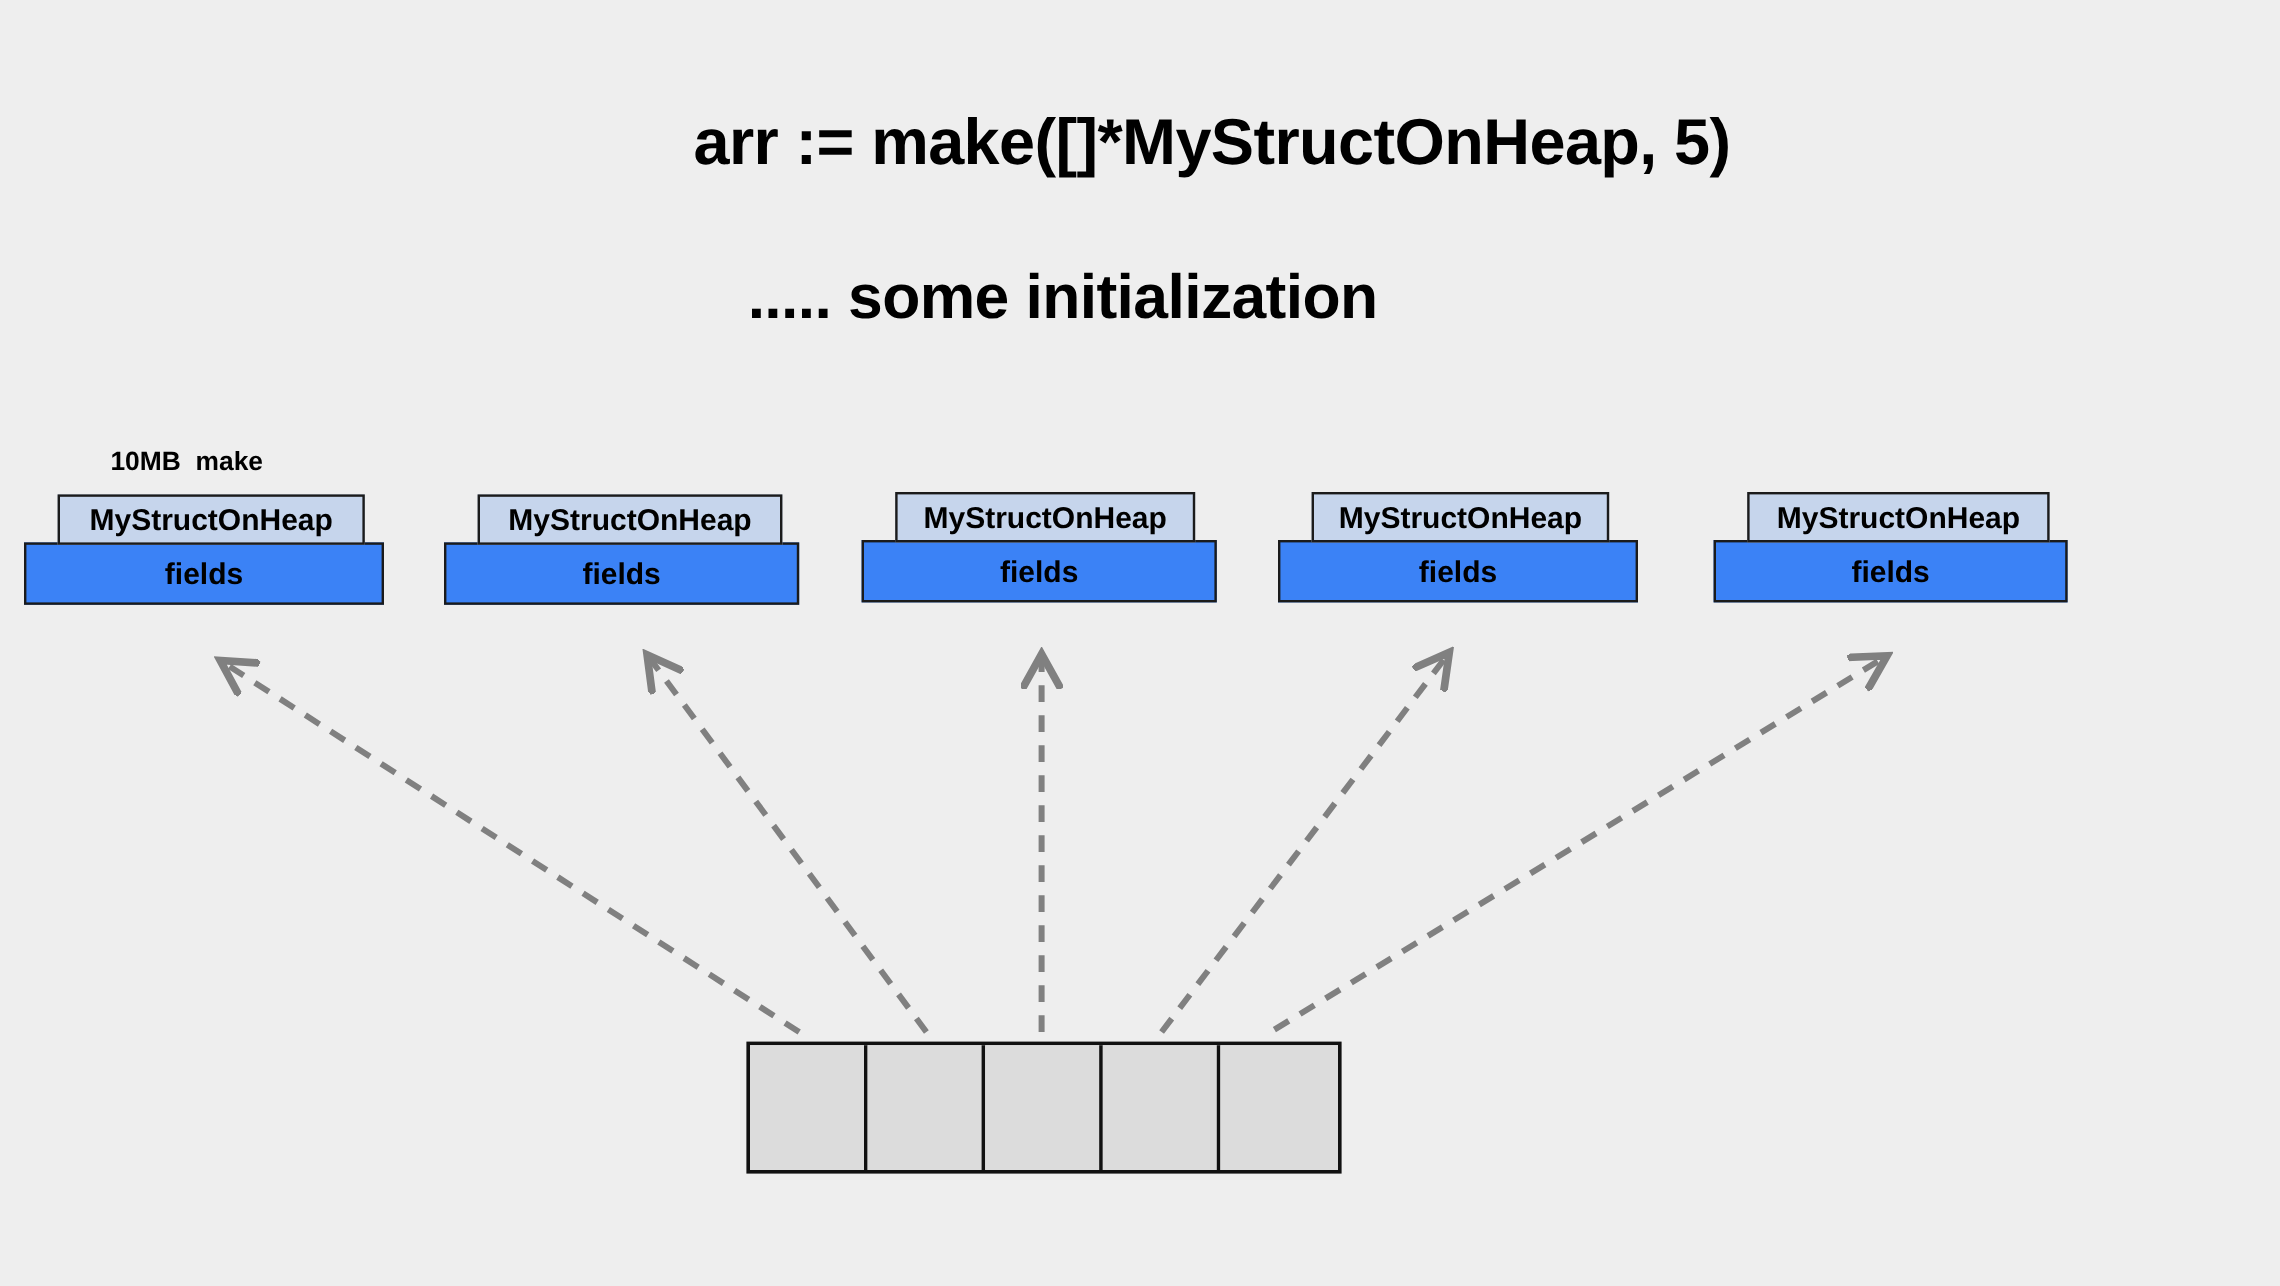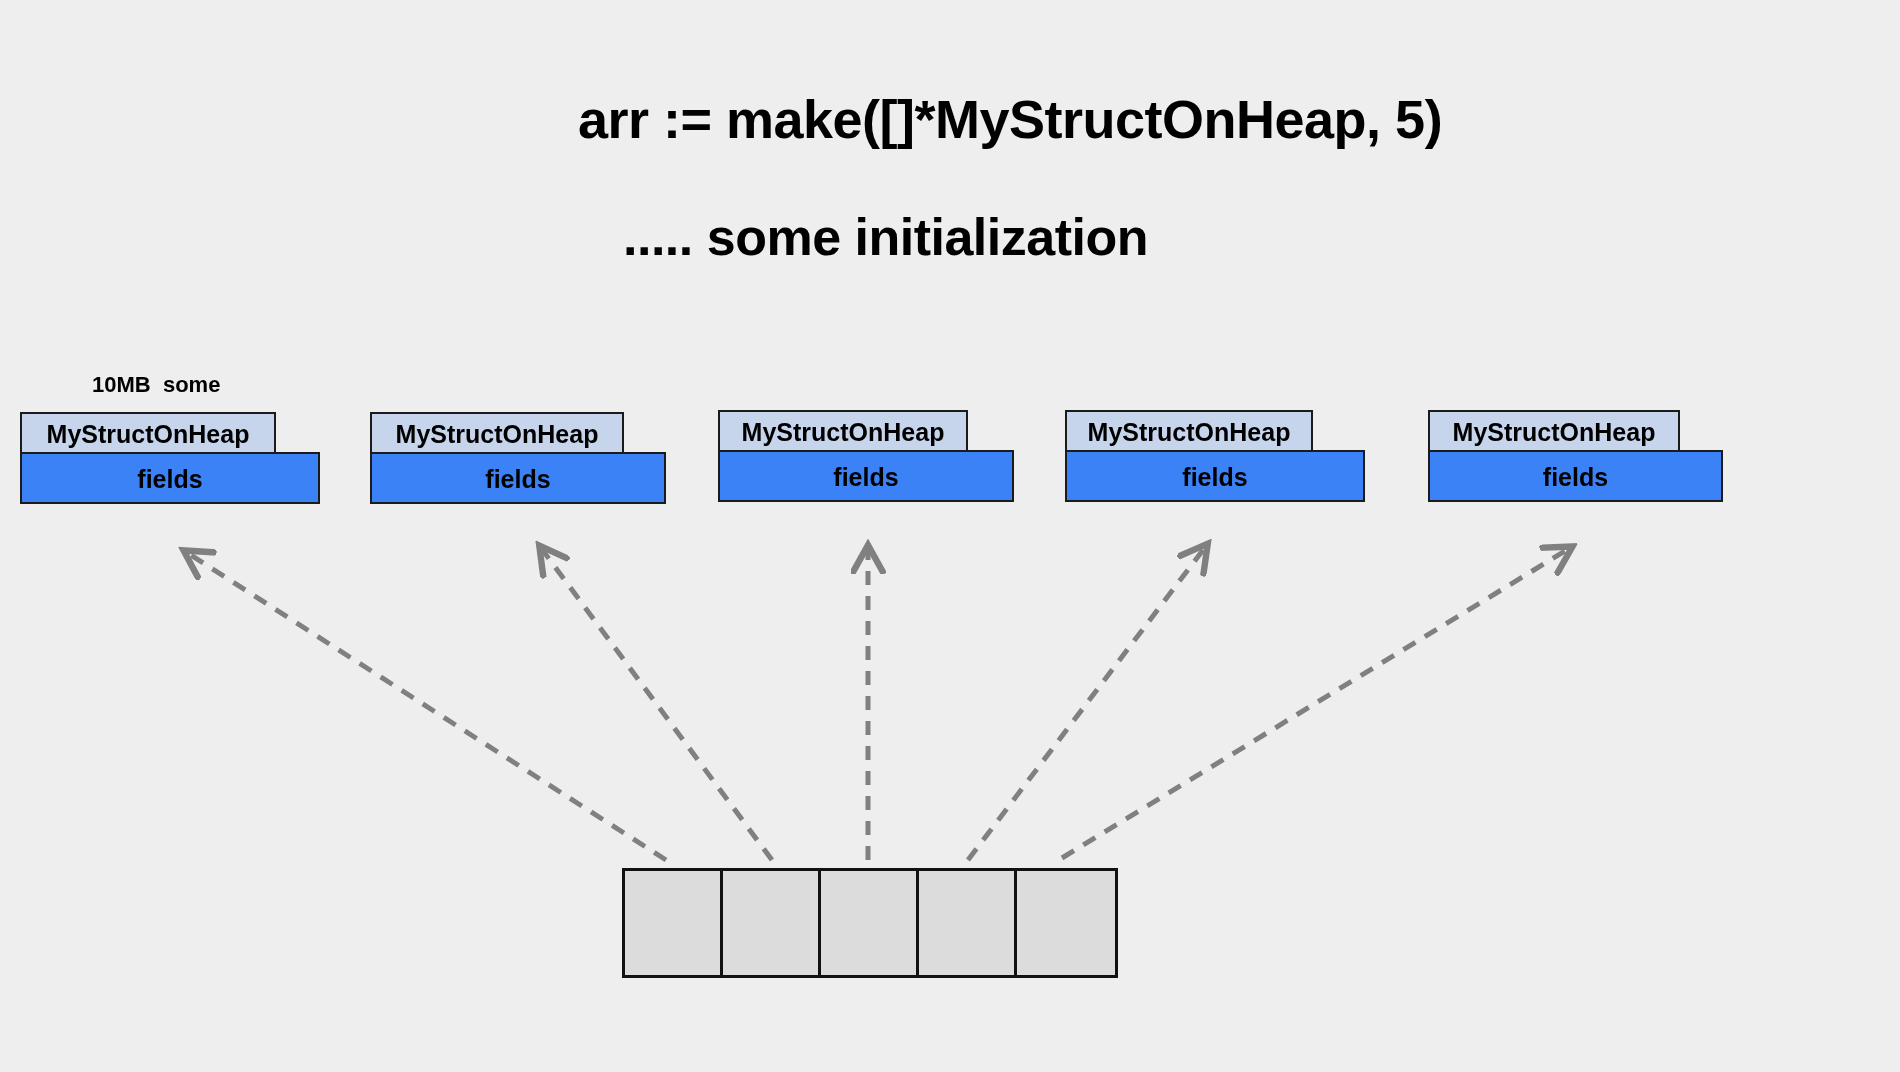--- a/index.html
+++ b/index.html
@@ -36,21 +36,21 @@
     left: 0;
     top: 88px;
     width: 1900px;
     text-align: center;
     font-size: 54px;
     padding-left: 120px;
     box-sizing: border-box;
   }
   #code-line-init {
     left: 0;
-    top: 207px;
+    top: 218px;
     width: 1736px;
     text-align: center;
     font-size: 52px;
     padding-left: 35px;
     box-sizing: border-box;
   }
 
   
   #size-label {
     position: absolute;
@@ -69,20 +69,21 @@
     background: #c6d5ec;
     border: 2px solid #1b1b1b;
     height: 42px;
     line-height: 40px;
     text-align: center;
     font-size: 25px;
     font-weight: bold;
     box-sizing: border-box;
     position: relative;
     z-index: 2;
+    margin-left: 28px;
   }
   .struct-fields {
     background: #3b82f6;
     border: 2px solid #1b1b1b;
     height: 52px;
     line-height: 50px;
     text-align: center;
     font-size: 25px;
     font-weight: bold;
     box-sizing: border-box;
@@ -124,21 +125,21 @@
 </style>
 </head>
 <body>
 
 <div id="diagram-canvas">
 
   <div class="code-line" id="code-line-make">arr := make([]*MyStructOnHeap, 5)</div>
 
   <div class="code-line" id="code-line-init">..... some initialization</div>
 
-  <div id="size-label">10MB  some</div>
+  <div id="size-label">10MB  make</div>
 
   <div class="struct-node" style="left:20px; top:412px; width:300px;">
     <div class="struct-header" style="width:256px;">MyStructOnHeap</div>
     <div class="struct-fields" style="width:300px;">fields</div>
   </div>
 
   <div class="struct-node" style="left:370px; top:412px; width:296px;">
     <div class="struct-header" style="width:254px;">MyStructOnHeap</div>
     <div class="struct-fields" style="width:296px;">fields</div>
   </div>

